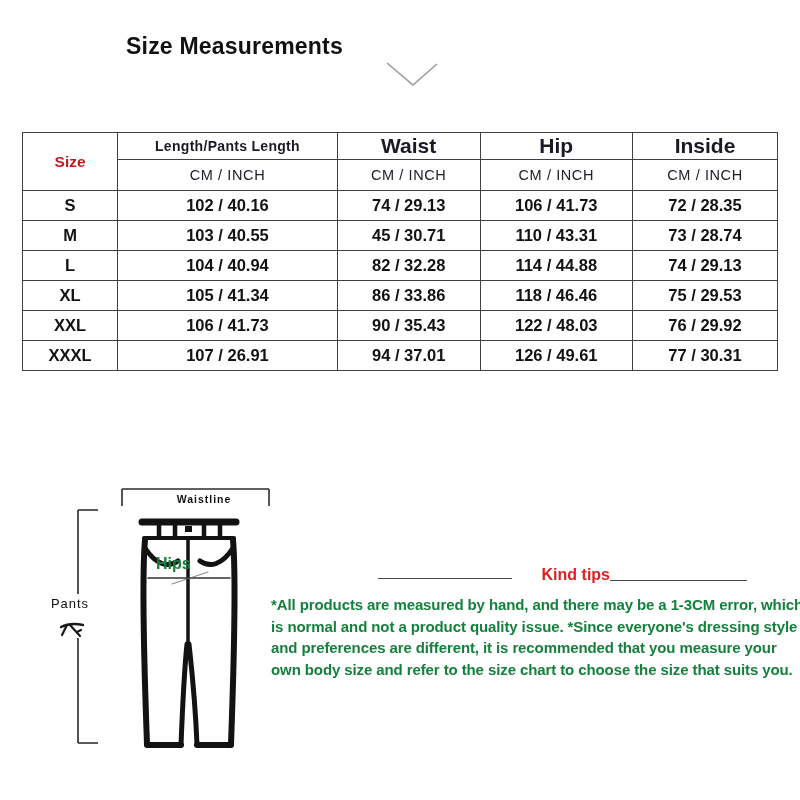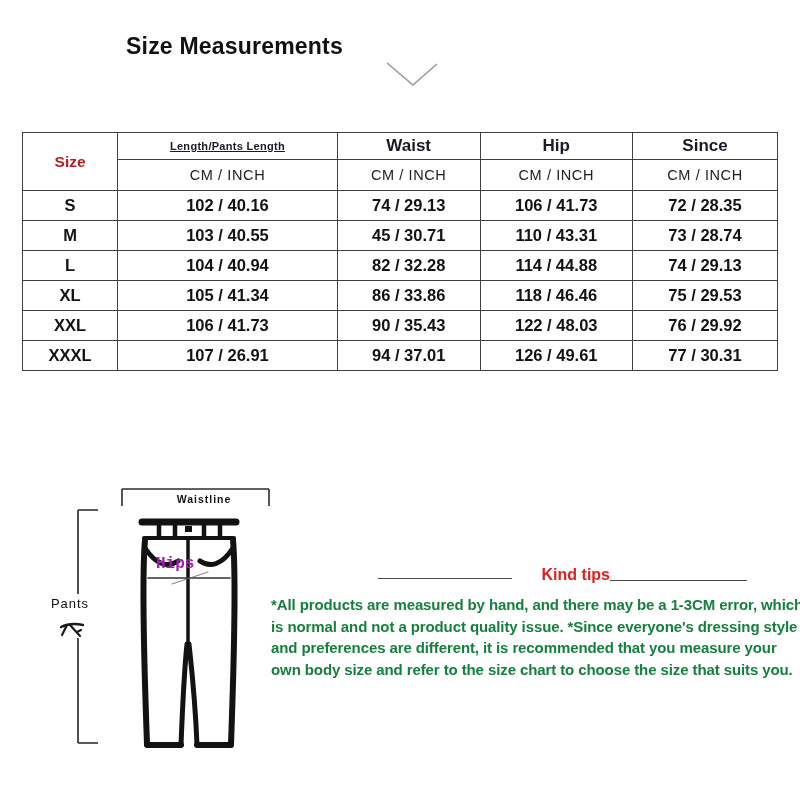--- a/index.html
+++ b/index.html
@@ -21,33 +21,33 @@
   
   .size-table-wrap{top:132px;left:22px;width:756px;}
   table.size-table{
     border-collapse:collapse;table-layout:fixed;width:756px;
   }
   table.size-table th, table.size-table td{
     border:1.5px solid #3f3f3f;text-align:center;vertical-align:middle;
     padding:0;overflow:hidden;white-space:nowrap;
   }
   th.size-h{font-size:15.5px;font-weight:bold;color:#b91c1c;height:26px;}
-  th.col-h{font-size:17px;font-weight:bold;color:#1c1926;height:26px;}
-  th.col-h.small{font-size:11px;letter-spacing:0.3px;text-decoration:underline;}
+  th.col-h{font-size:21px;font-weight:bold;color:#1c1926;height:26px;}
+  th.col-h.small{font-size:14px;letter-spacing:0.3px;}
   th.unit-h{font-size:14.5px;font-weight:normal;letter-spacing:0.6px;color:#20202a;height:30px;}
   table.size-table td{
     font-size:16.5px;font-weight:bold;color:#121212;height:29px;
   }
 
   
   .waistline-label{top:493px;left:144px;width:120px;text-align:center;
     font-size:10.5px;font-weight:bold;letter-spacing:1px;color:#111;}
   .pants-label{top:596px;left:40px;width:60px;text-align:center;
     font-size:13px;font-weight:normal;letter-spacing:1px;color:#111;}
-  .hips-label{top:555px;left:156px;font-size:16px;font-weight:bold;color:#a21caf;font-family:Liberation Mono, monospace;}
+  .hips-label{top:555px;left:156px;font-size:16px;font-weight:bold;color:#15803d;}
 
   
   .tips-line-left{top:578px;left:378px;width:134px;border-top:1.5px solid #4a4a4a;height:0;}
   .tips-line-right{top:580px;left:610px;width:137px;border-top:1.5px solid #4a4a4a;height:0;}
   .tips-heading{top:566px;left:512px;width:98px;text-align:right;
     font-size:16px;font-weight:bold;}
   .tips-body{
     top:594px;left:271px;width:533px;
     font-size:15px;font-weight:bold;line-height:21.5px;color:#15803d;
     letter-spacing:-0.1px;text-align:left;
@@ -69,21 +69,21 @@
         <col style="width:18.9%">
       <col style="width:20.2%">
         <col style="width:19.2%">
     </colgroup>
     <thead>
       <tr>
         <th class="size-h" rowspan="2">Size</th>
         <th class="col-h small">Length/Pants Length</th>
         <th class="col-h">Waist</th>
         <th class="col-h">Hip</th>
-        <th class="col-h">Since</th>
+        <th class="col-h">Inside</th>
       </tr>
       <tr>
         <th class="unit-h">CM / INCH</th>
         <th class="unit-h">CM / INCH</th>
         <th class="unit-h">CM / INCH</th>
         <th class="unit-h">CM / INCH</th>
       </tr>
     </thead>
     <tbody>
         <tr>

